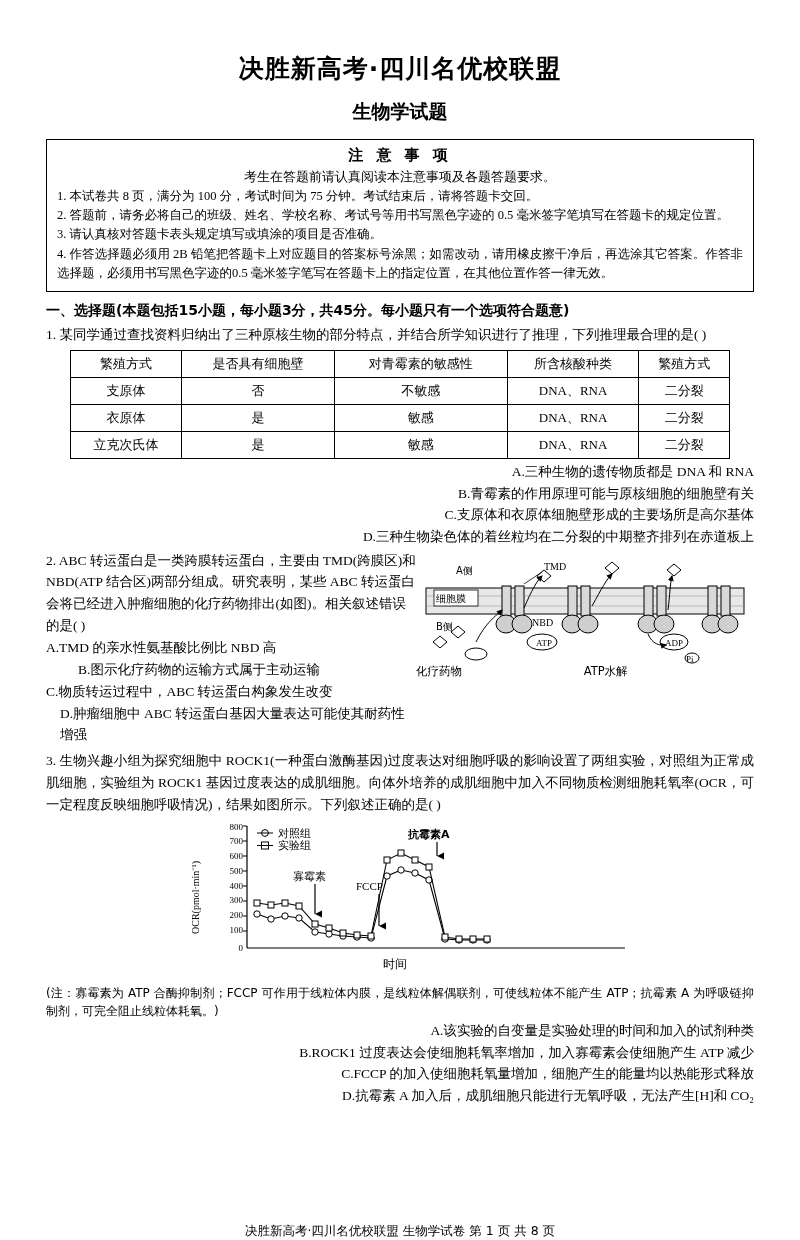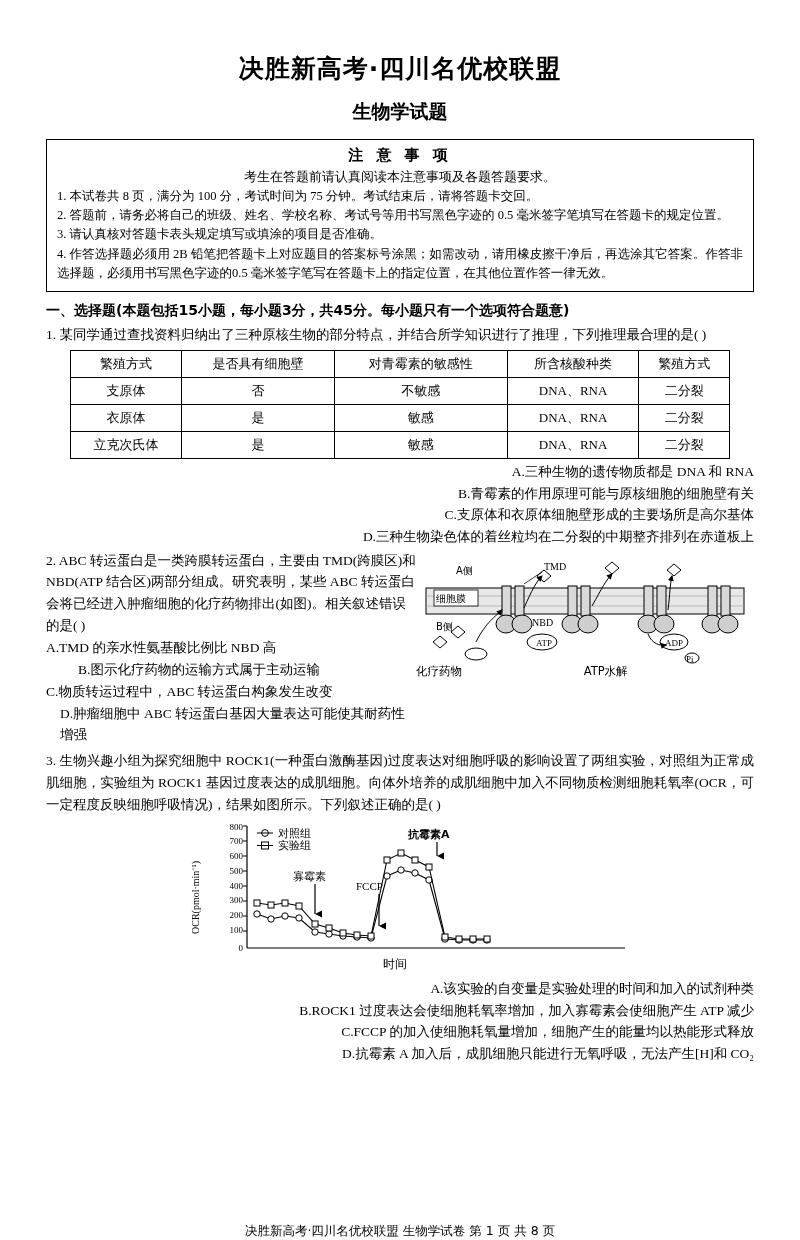--- a/index.html
+++ b/index.html
@@ -286,20 +286,21 @@
       <line x1="272" y1="24" x2="272" y2="38" stroke="#000" stroke-width="1.2" marker-end="url(#ah2)"></line>
       <defs>
         <marker id="ah2" markerWidth="7" markerHeight="7" refX="3" refY="6" orient="auto">
           <path d="M0,0 L6,0 L3,6 z" fill="#000"></path>
         </marker>
       </defs>
       <text x="230" y="150" font-size="12" font-family="'DejaVu Sans',sans-serif" text-anchor="middle">时间</text>
     </svg>
   </div>
 
+  <div class="note">(注：寡霉素为 ATP 合酶抑制剂；FCCP 可作用于线粒体内膜，是线粒体解偶联剂，可使线粒体不能产生 ATP；抗霉素 A 为呼吸链抑制剂，可完全阻止线粒体耗氧。)</div>
 
   <div class="opt">A.该实验的自变量是实验处理的时间和加入的试剂种类</div>
   <div class="opt">B.ROCK1 过度表达会使细胞耗氧率增加，加入寡霉素会使细胞产生 ATP 减少</div>
   <div class="opt">C.FCCP 的加入使细胞耗氧量增加，细胞产生的能量均以热能形式释放</div>
   <div class="opt">D.抗霉素 A 加入后，成肌细胞只能进行无氧呼吸，无法产生[H]和 CO₂</div>
 
   <div class="footer">决胜新高考·四川名优校联盟  生物学试卷 第 1 页 共 8 页</div>
 </div>
 
 </body></html>

